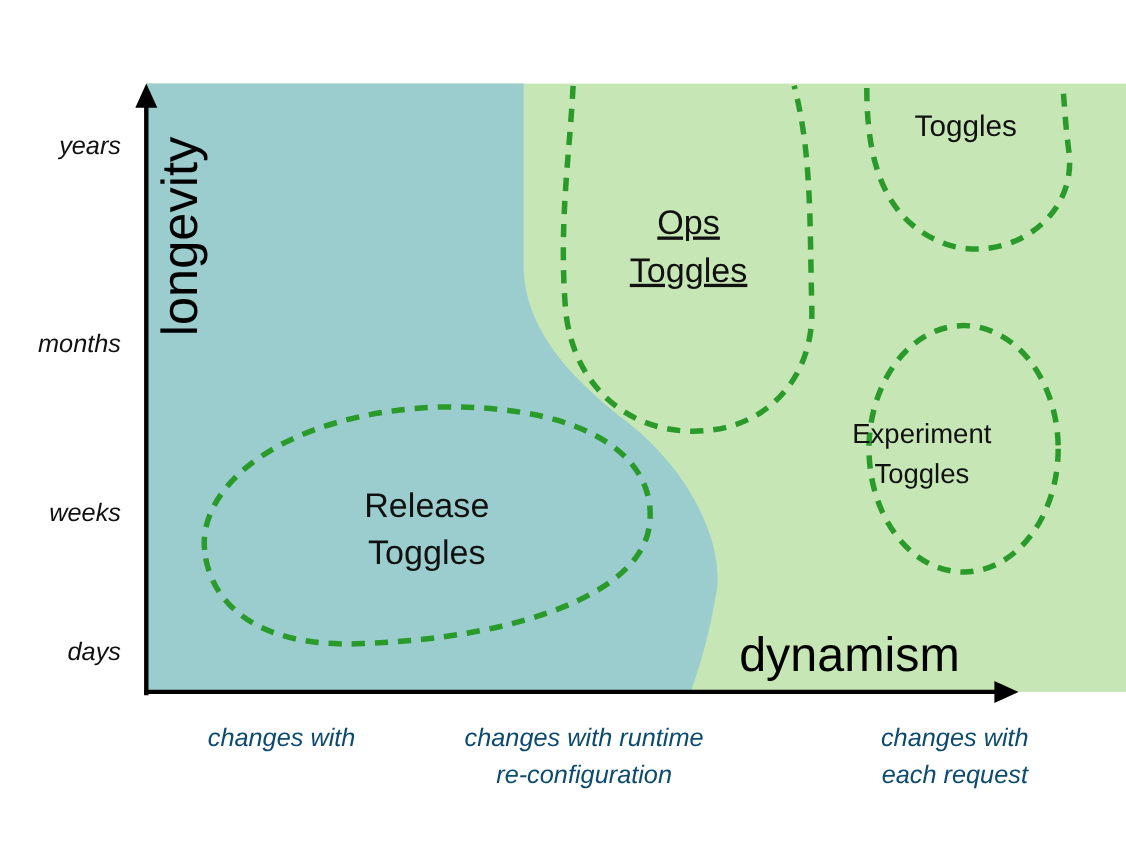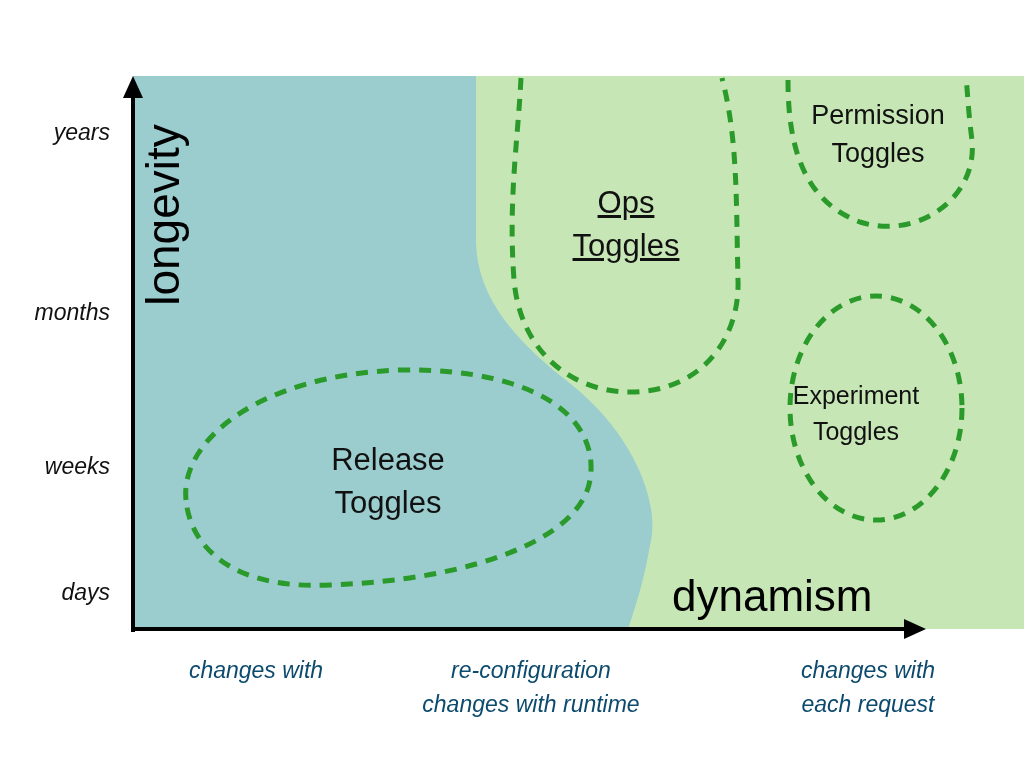--- a/index.html
+++ b/index.html
@@ -44,38 +44,37 @@
   <div class="ylab" style="top:569px;">days</div>
 
   
   <div class="axis-title" style="left:672px; top:570px; font-size:44px; line-height:52px;">dynamism</div>
 
   
   <div class="xlab" style="left:146px; top:653px; width:220px;">
     <div>changes with</div>
   </div>
   <div class="xlab" style="left:386px; top:653px; width:290px;">
+    <div>changes with runtime</div>
     <div>re-configuration</div>
-    <div>changes with runtime</div>
   </div>
   <div class="xlab" style="left:758px; top:653px; width:220px;">
     <div>changes with</div>
     <div>each request</div>
   </div>
 
   
   <div class="region-label" style="left:288px; top:438px; width:200px; font-size:31px; line-height:43px;">
     <div>Release</div>
     <div>Toggles</div>
   </div>
   <div class="region-label" style="left:526px; top:181px; width:200px; font-size:31px; line-height:43px;text-decoration:underline;">
     <div>Ops</div>
     <div>Toggles</div>
   </div>
   <div class="region-label" style="left:778px; top:96px; width:200px; font-size:27px; line-height:38px;">
-    <div>Permission</div>
     <div>Toggles</div>
   </div>
-  <div class="region-label" style="left:756px; top:377px; width:200px; font-size:25px; line-height:36px;">
+  <div class="region-label" style="left:738px; top:377px; width:200px; font-size:25px; line-height:36px;">
     <div>Experiment</div>
     <div>Toggles</div>
   </div>
 </div>
 
 </body></html>

